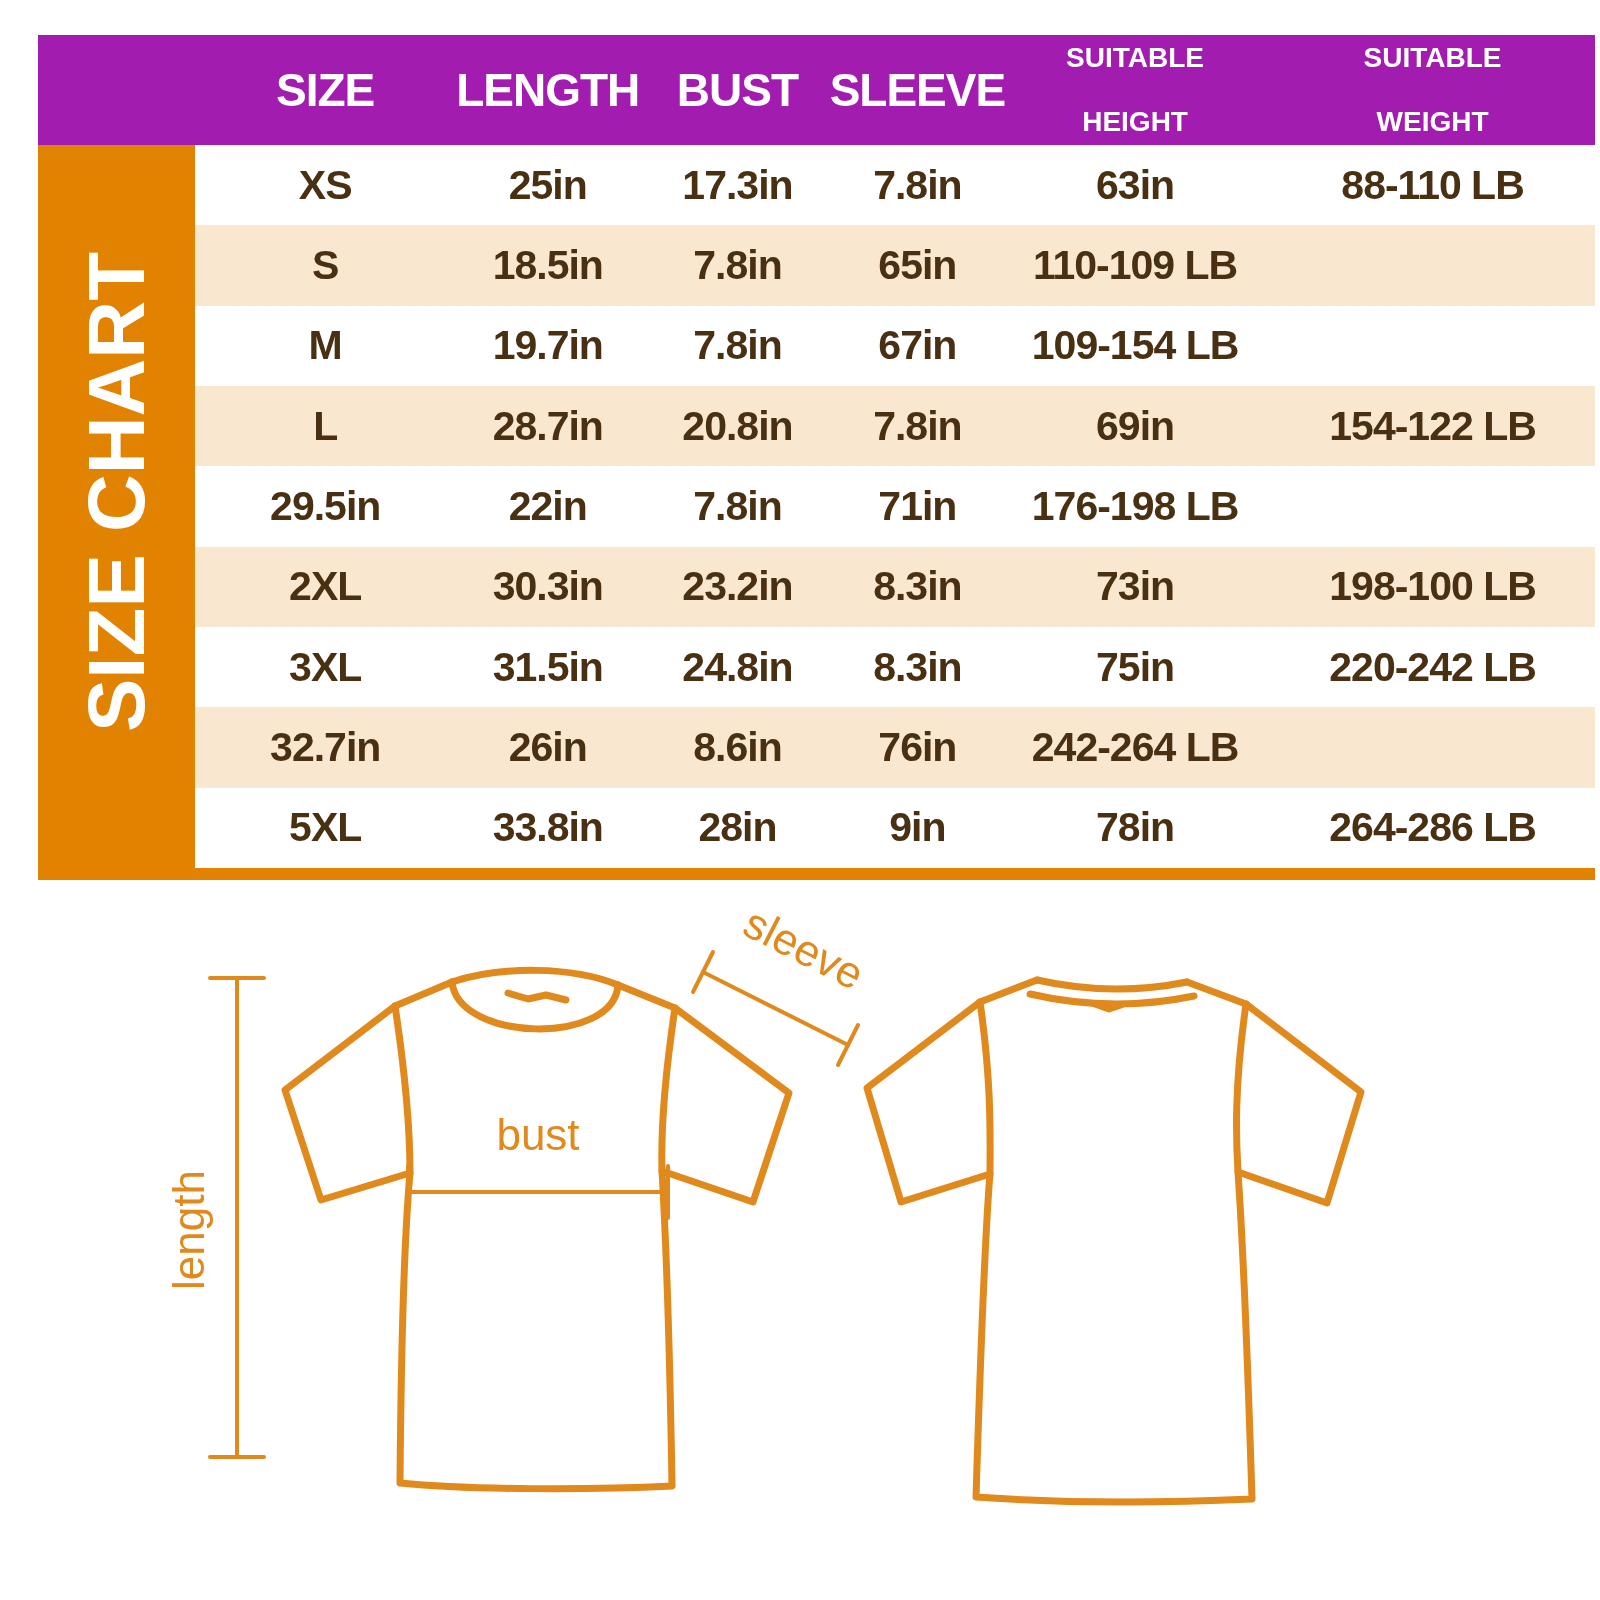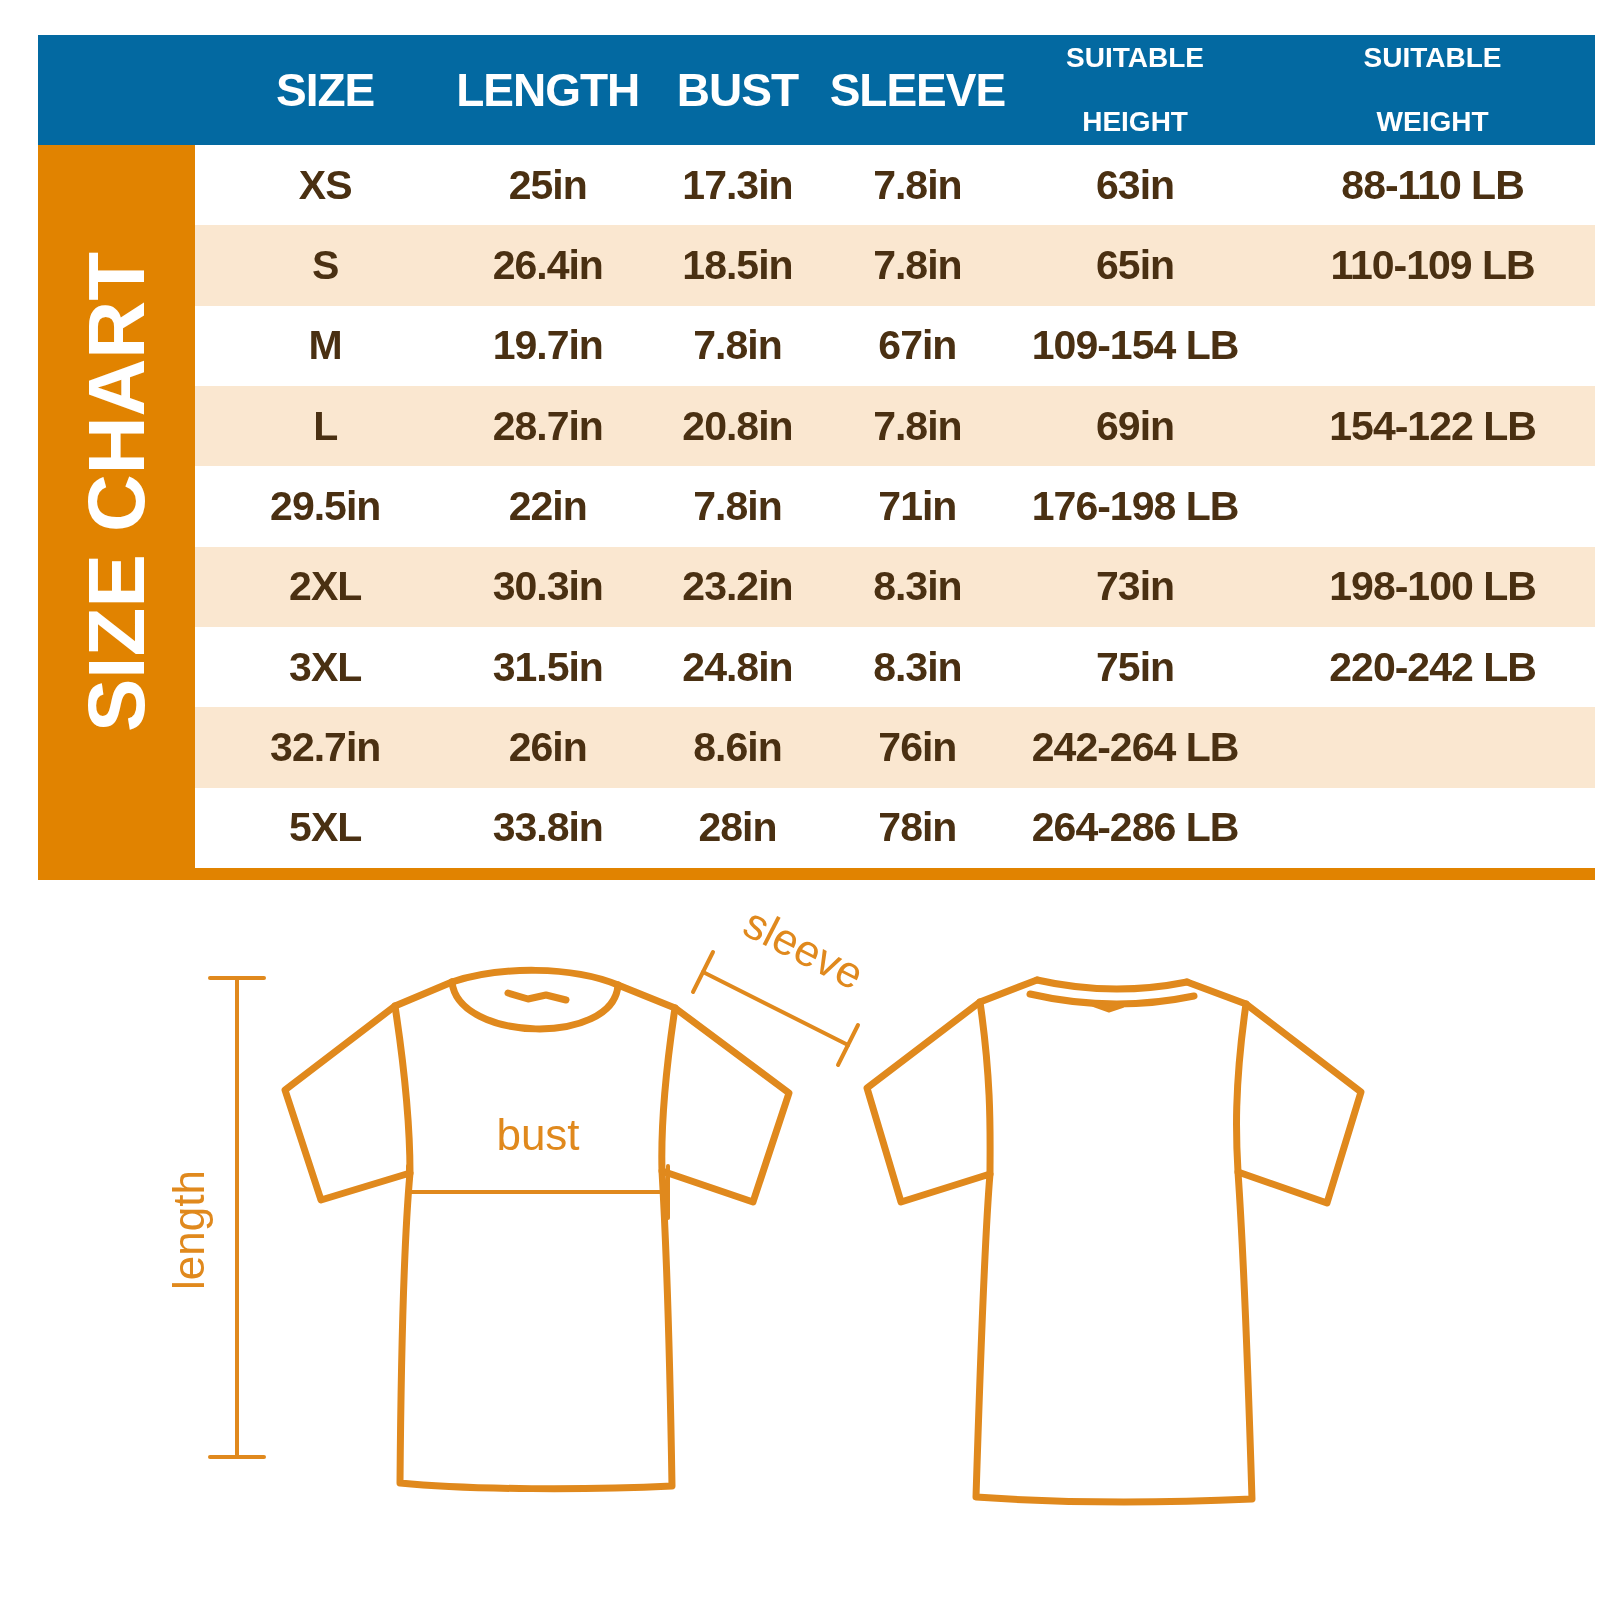--- a/index.html
+++ b/index.html
@@ -13,21 +13,21 @@
 
   
   .chart-block{
     position:absolute;
     left:38px; top:35px;
     width:1557px; height:845px;
     display:flex; flex-direction:column;
   }
   .table-header{
     height:110px;
-    background:#0369a1;
+    background:#a21caf;
     display:flex;
     justify-content:center;
   }
   .header-spacer{width:157px;}
   .header-grid{
     flex:1;
     display:grid;
     grid-template-columns:18.6% 13.2% 13.9% 11.8% 19.3% 23.2%;
   }
   .hcell{
@@ -149,21 +149,20 @@
         <div class="cell">XS</div>
         <div class="cell">25in</div>
         <div class="cell">17.3in</div>
         <div class="cell">7.8in</div>
         <div class="cell">63in</div>
         <div class="cell">88-110 LB</div>
       </div>
 
       <div class="row">
         <div class="cell">S</div>
-        <div class="cell">26.4in</div>
         <div class="cell">18.5in</div>
         <div class="cell">7.8in</div>
         <div class="cell">65in</div>
         <div class="cell">110-109 LB</div>
       </div>
 
       <div class="row">
         <div class="cell">M</div>
         <div class="cell">19.7in</div>
         <div class="cell">7.8in</div>
@@ -211,20 +210,21 @@
         <div class="cell">26in</div>
         <div class="cell">8.6in</div>
         <div class="cell">76in</div>
         <div class="cell">242-264 LB</div>
       </div>
 
       <div class="row">
         <div class="cell">5XL</div>
         <div class="cell">33.8in</div>
         <div class="cell">28in</div>
+        <div class="cell">9in</div>
         <div class="cell">78in</div>
         <div class="cell">264-286 LB</div>
       </div>
 
     </div>
   </div>
 
   <div class="table-bottom-bar"></div>
 </div>
 

